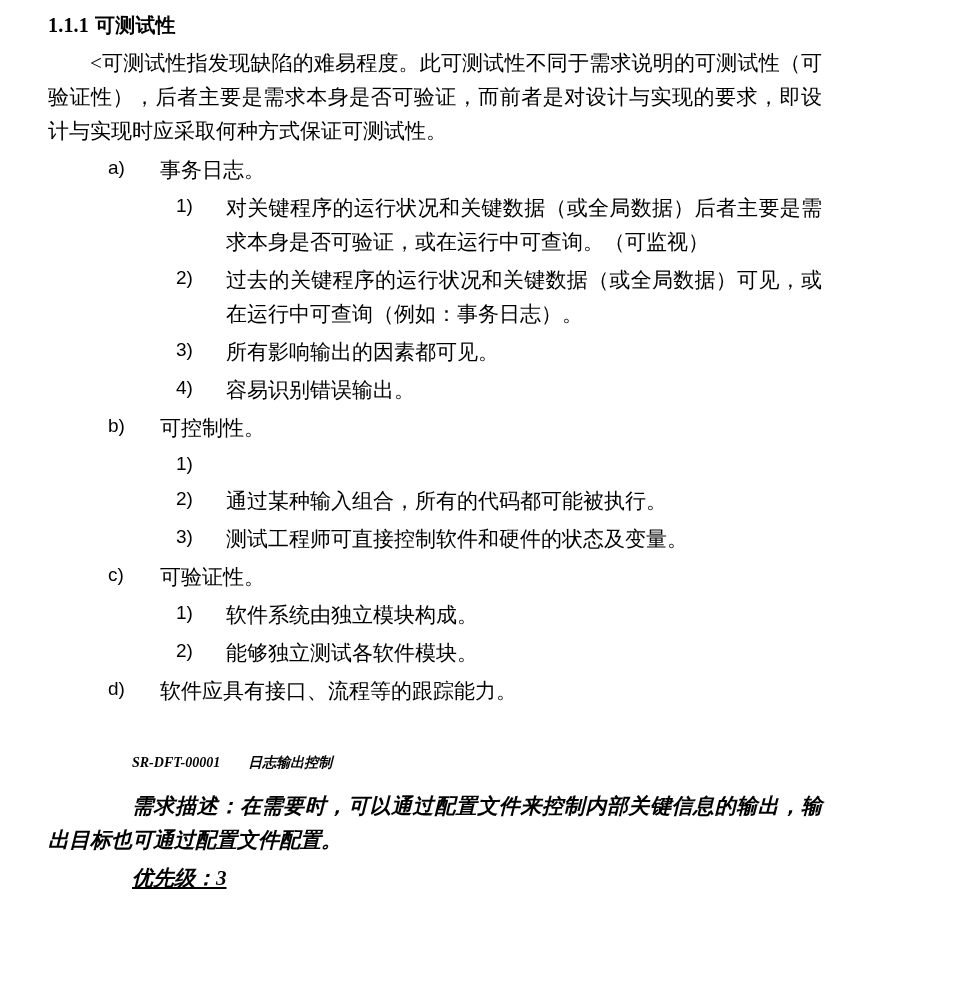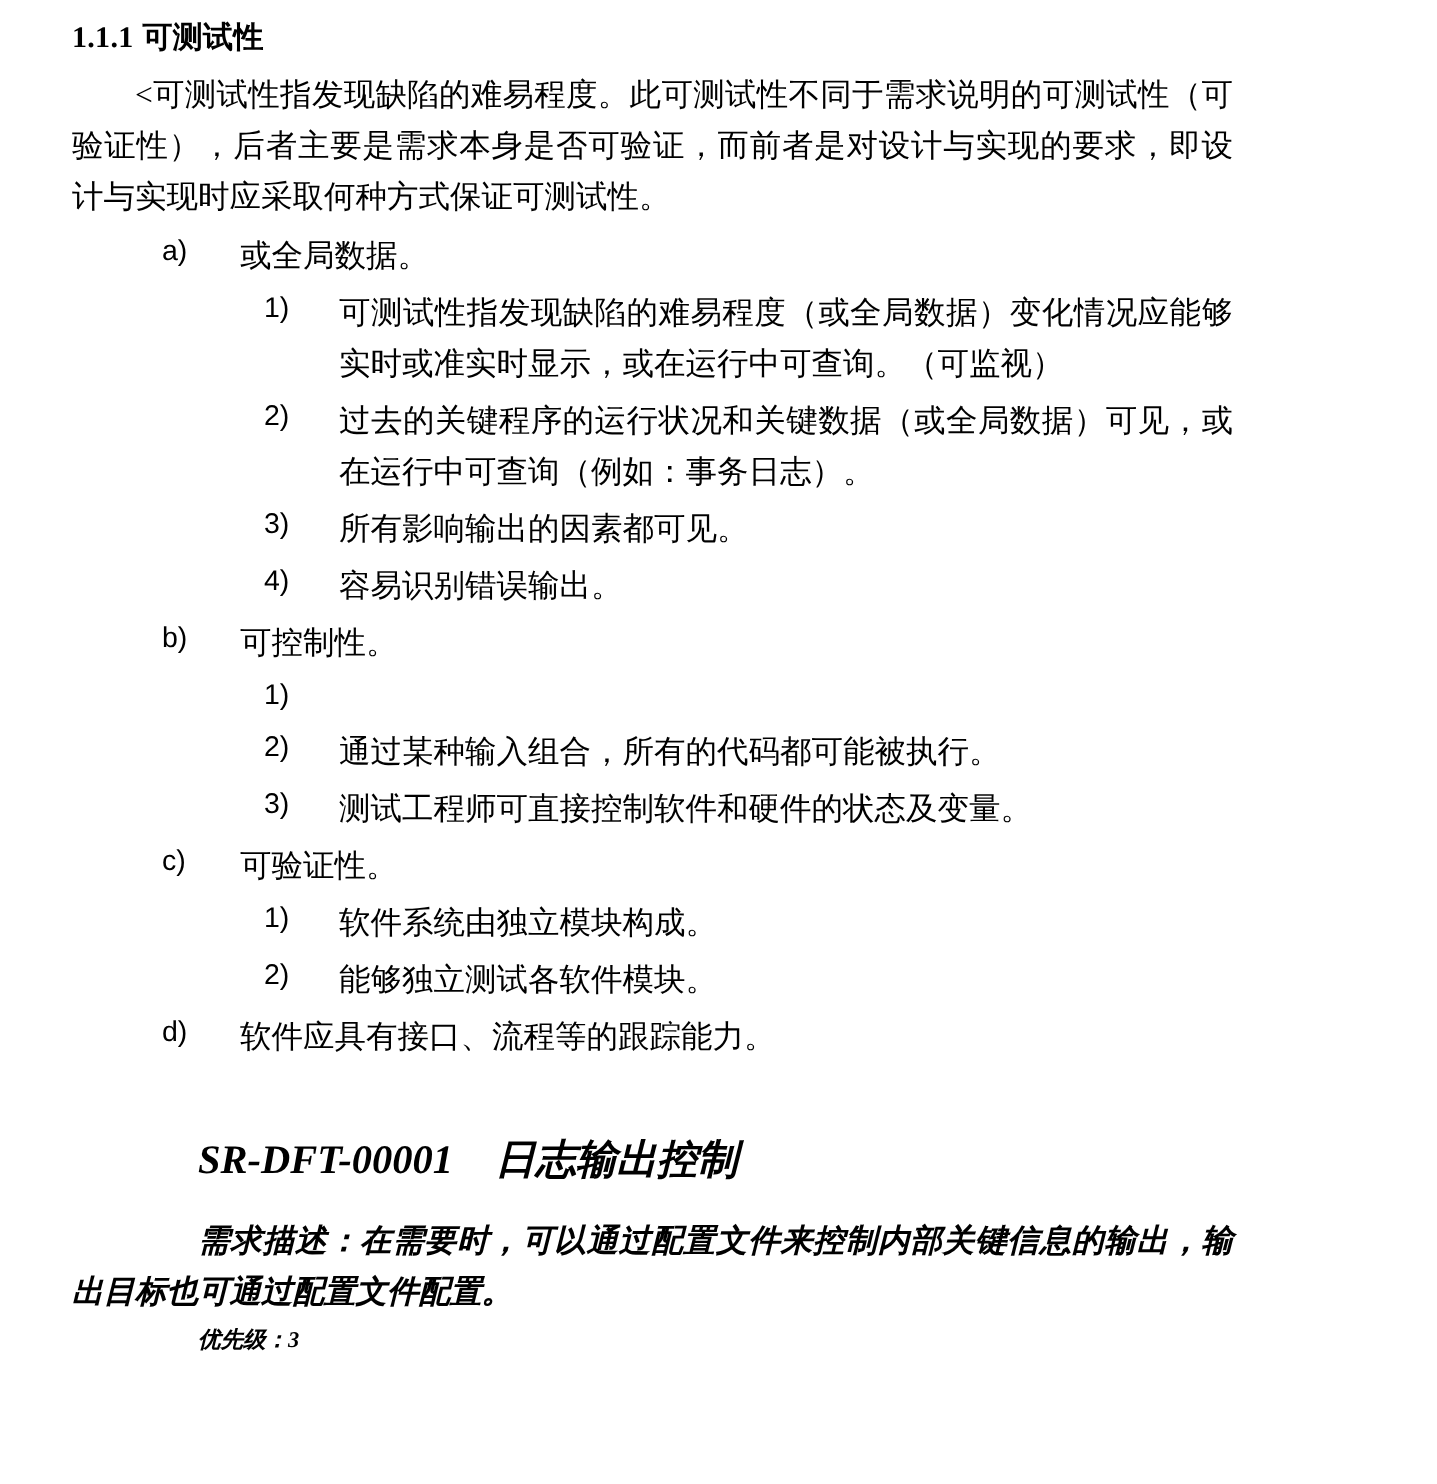--- a/index.html
+++ b/index.html
@@ -89,21 +89,21 @@
     font-weight: bold;
     font-style: italic;
     line-height: 1.62;
     margin: 0 0 14px 0;
     padding-left: 84px;
   }
   .example-title .lbl {
     margin-right: 26px;
   }
   .req-id {
-    font-size: 27px;
+    font-size: 14px;
     font-weight: bold;
     font-style: italic;
     line-height: 1.62;
     margin: 0 0 14px 0;
     padding-left: 84px;
     font-family: "Liberation Serif", serif;
   }
   .req-id .id {
     margin-right: 28px;
   }
@@ -111,47 +111,48 @@
     font-size: 21px;
     font-weight: bold;
     font-style: italic;
     line-height: 1.62;
     margin: 0 0 4px 0;
     text-indent: 4em;
     text-align: justify;
     text-justify: inter-ideograph;
   }
   .req-prio {
-    font-size: 15px;
+    font-size: 21px;
     font-weight: bold;
     font-style: italic;
     line-height: 1.62;
     margin: 0;
     padding-left: 84px;
+    text-decoration: underline;
   }
 </style>
 </head>
 <body>
 
 <div class="page">
   <div class="content">
 
     <div class="heading">
       <span class="num">1.1.1</span><span>可测试性</span>
     </div>
 
     <p class="para">&lt;可测试性指发现缺陷的难易程度。此可测试性不同于需求说明的可测试性（可验证性），后者主要是需求本身是否可验证，而前者是对设计与实现的要求，即设计与实现时应采取何种方式保证可测试性。</p>
 
     <div class="lvl-a">
       <span class="marker">a)</span>
-      <span class="text">或全局数据。</span>
+      <span class="text">事务日志。</span>
     </div>
     <div class="lvl-1">
       <span class="marker">1)</span>
-      <span class="text">可测试性指发现缺陷的难易程度（或全局数据）变化情况应能够实时或准实时显示，或在运行中可查询。（可监视）</span>
+      <span class="text">对关键程序的运行状况和关键数据（或全局数据）后者主要是需求本身是否可验证，或在运行中可查询。（可监视）</span>
     </div>
     <div class="lvl-1">
       <span class="marker">2)</span>
       <span class="text">过去的关键程序的运行状况和关键数据（或全局数据）可见，或在运行中可查询（例如：事务日志）。</span>
     </div>
     <div class="lvl-1">
       <span class="marker">3)</span>
       <span class="text">所有影响输出的因素都可见。</span>
     </div>
     <div class="lvl-1">

